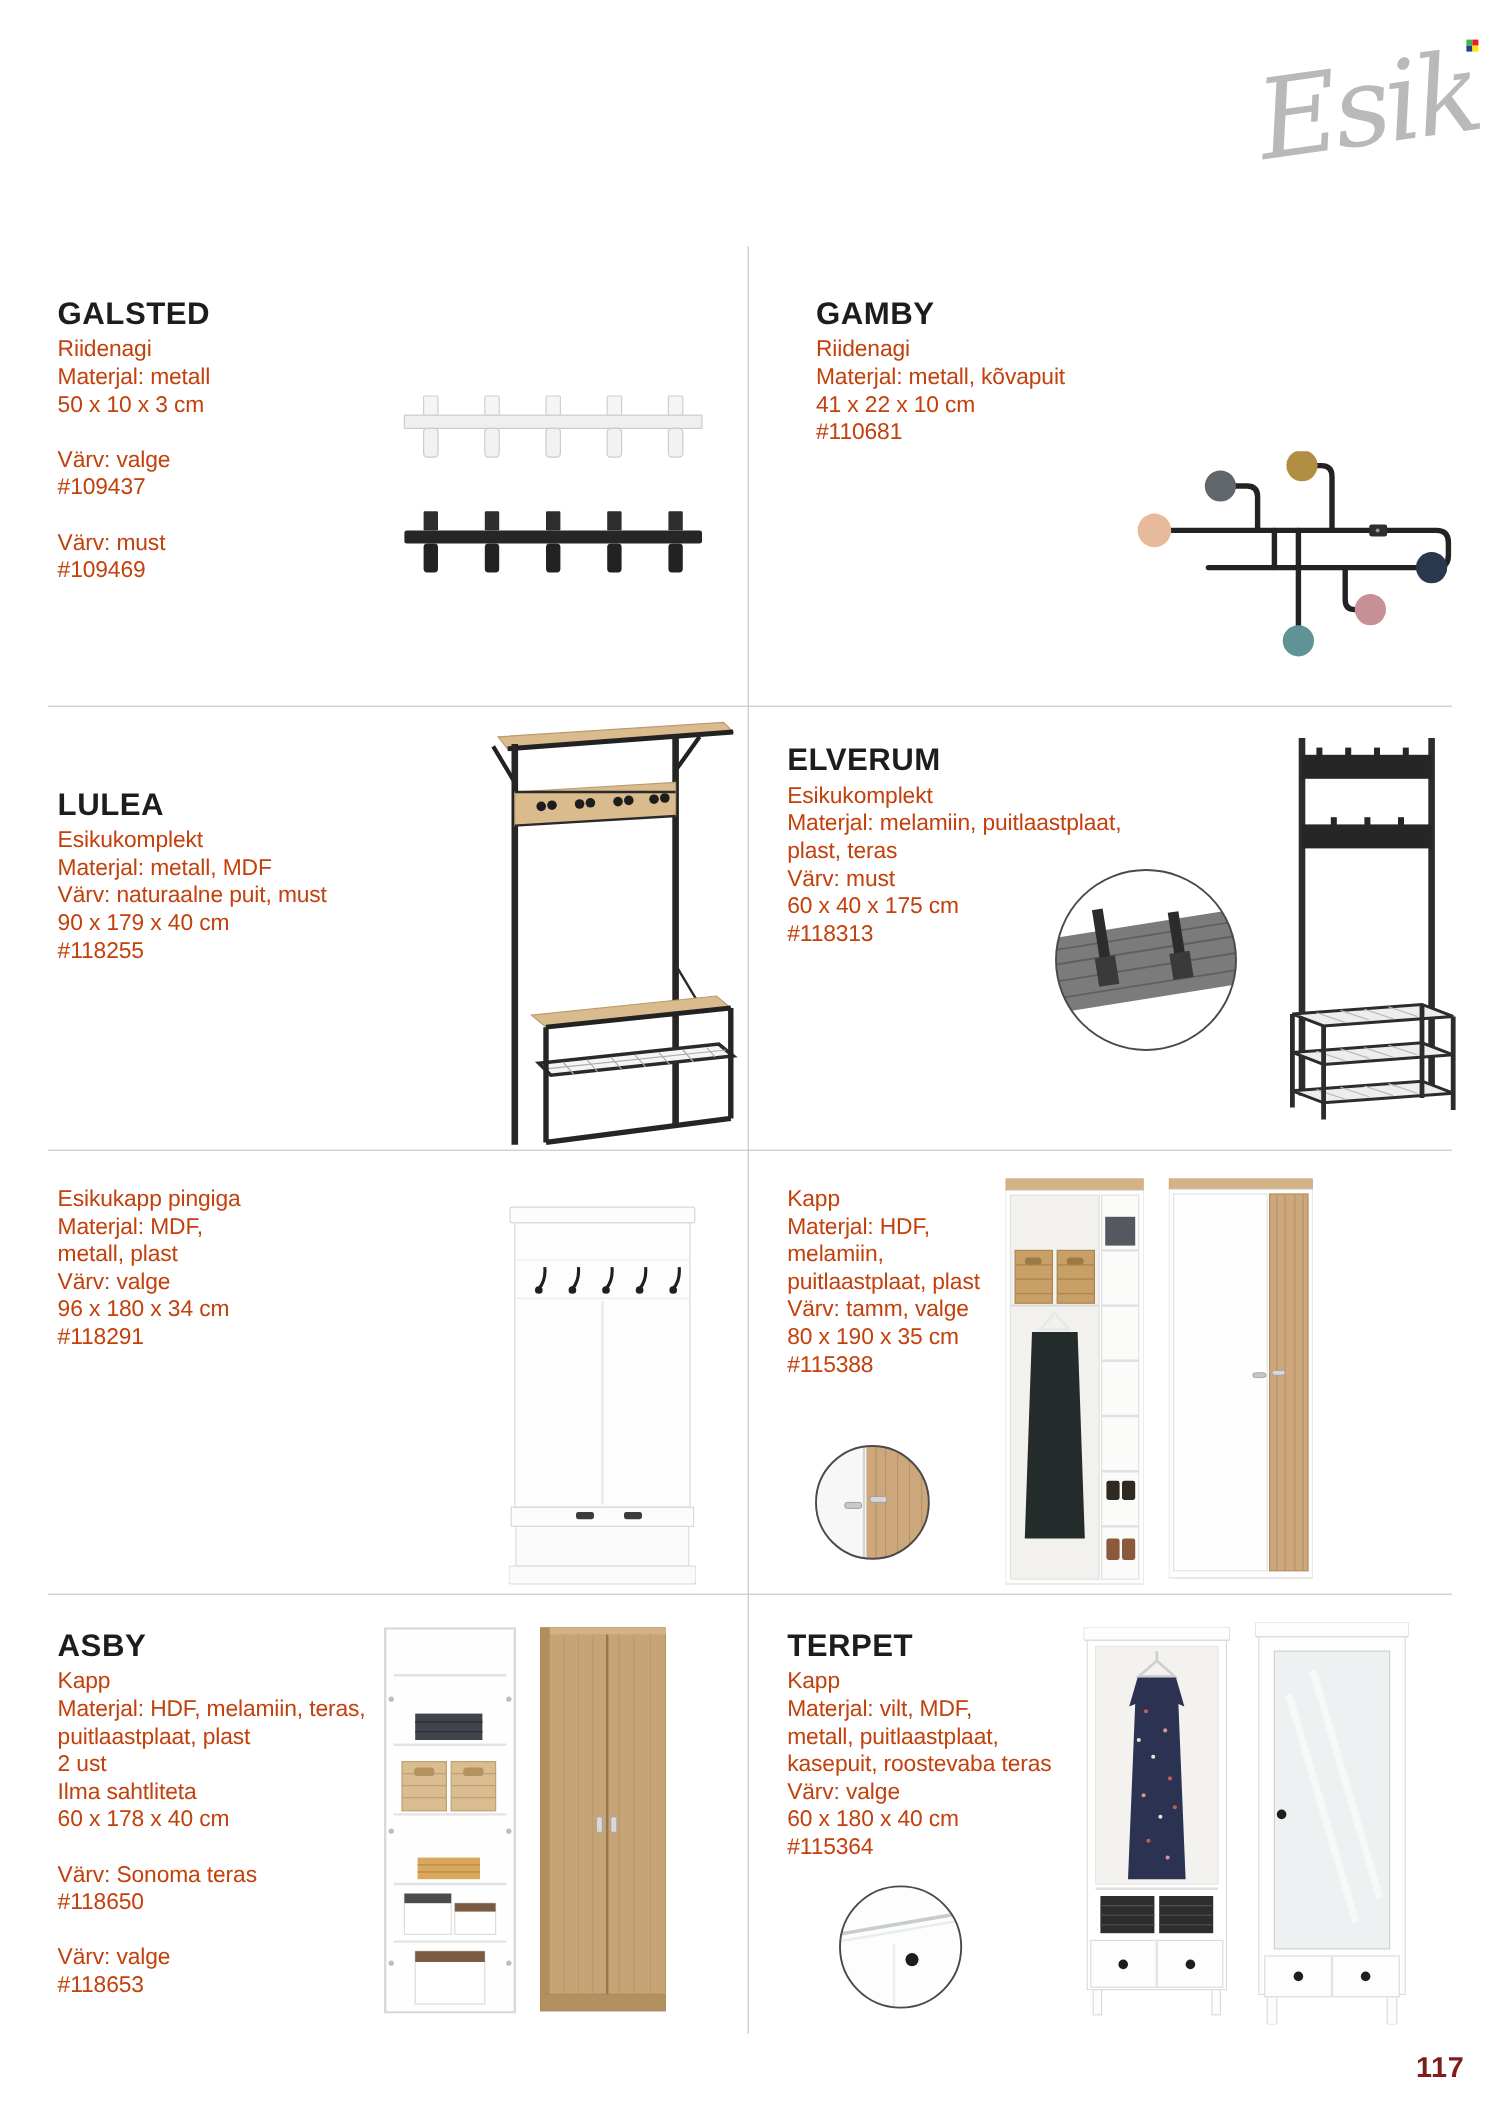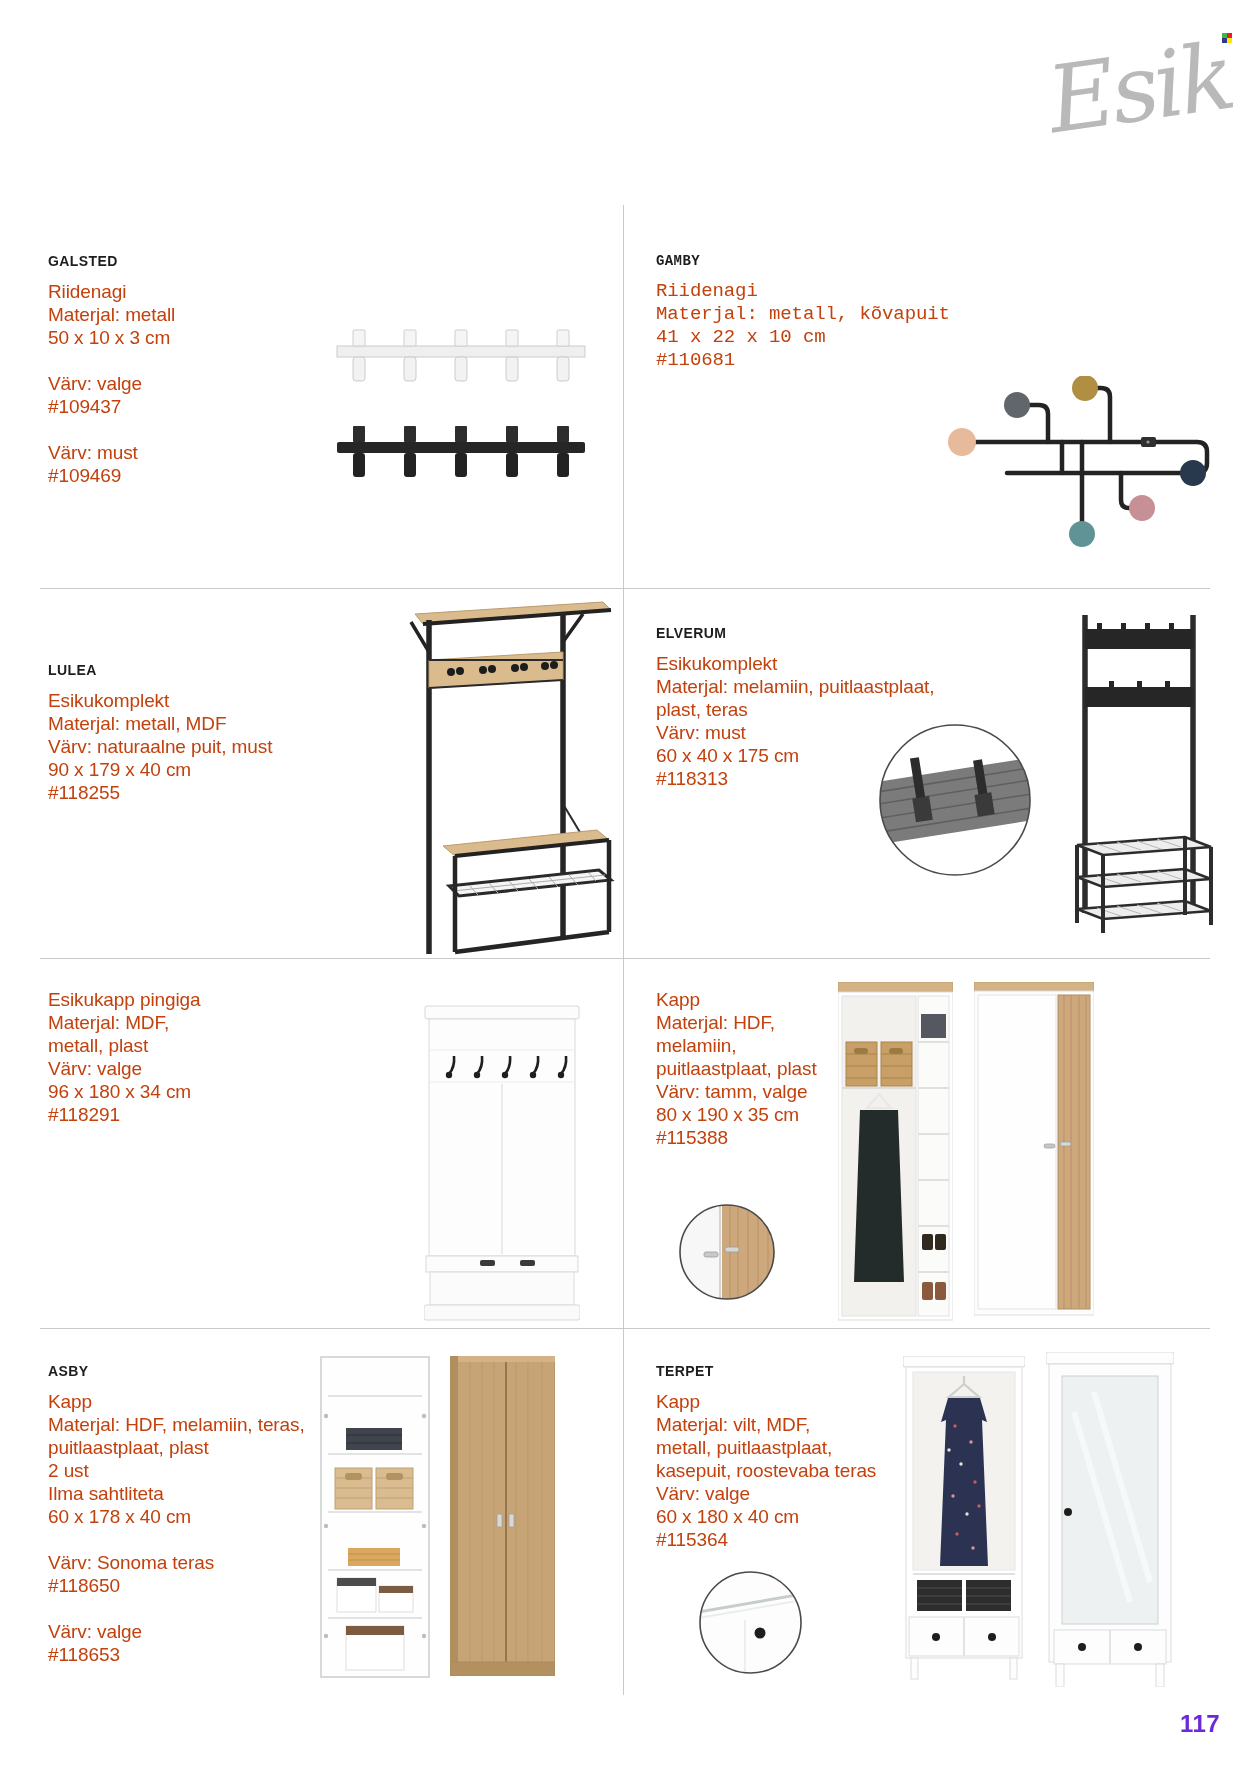--- a/index.html
+++ b/index.html
@@ -14,31 +14,31 @@
     position:absolute;left:1048px;top:34px;width:200px;
     font-family:"DejaVu Serif", serif;font-style:italic;
     font-size:92px;color:#b9b9b9;transform:rotate(-8deg);
     letter-spacing:-4px;
   }
   .corner-logo{position:absolute;left:1222px;top:33px;width:10px;height:10px;
     display:grid;grid-template-columns:5px 5px;grid-template-rows:5px 5px;}
   .corner-logo span{display:block;}
   .product{position:absolute;width:340px;}
   .product h2{
-    margin:0 0 6px 0;font-size:14px;line-height:26px;font-weight:bold;
+    margin:0 0 6px 0;font-size:26px;line-height:26px;font-weight:bold;
     color:#1d1d1b;letter-spacing:0.4px;
   }
   .spec-line{
     font-size:19px;line-height:23px;min-height:23px;color:#c2410c;
     letter-spacing:-0.1px;
   }
   .img{position:absolute;}
   .page-number{
     position:absolute;left:1180px;top:1710px;
-    font-size:24px;font-weight:bold;color:#6d28d9;letter-spacing:0.5px;
+    font-size:24px;font-weight:bold;color:#7f1d1d;letter-spacing:0.5px;
   }
 </style>
 </head>
 <body>
 
 <div class="page">
 
   <div class="corner-logo">
     <span style="background: rgb(61, 181, 74);"></span>
     <span style="background: rgb(237, 28, 36);"></span>
@@ -113,21 +113,21 @@
           <rect x="-6" y="8" width="12" height="16" rx="1" fill="#2d2d2d"></rect>
           <rect x="-6" y="35" width="12" height="24" rx="3" fill="#222222"></rect>
         </g>
       <g transform="translate(228,0)">
           <rect x="-6" y="8" width="12" height="16" rx="1" fill="#2d2d2d"></rect>
           <rect x="-6" y="35" width="12" height="24" rx="3" fill="#222222"></rect>
         </g>
     </g>
   </svg>
 
-  <section class="product" style="left:656px;top:248px;font-family:Liberation Mono, monospace;">
+  <section class="product" style="left:680px;top:248px;">
     <h2>GAMBY</h2>
     <div class="spec">
         <div class="spec-line">Riidenagi</div>
         <div class="spec-line">Materjal: metall, kõvapuit</div>
         <div class="spec-line">41 x 22 x 10 cm</div>
         <div class="spec-line">#110681</div>
       </div>
   </section>
 
   <svg class="img" style="left:945px;top:376px;" width="300" height="180" viewBox="0 0 300 180">

